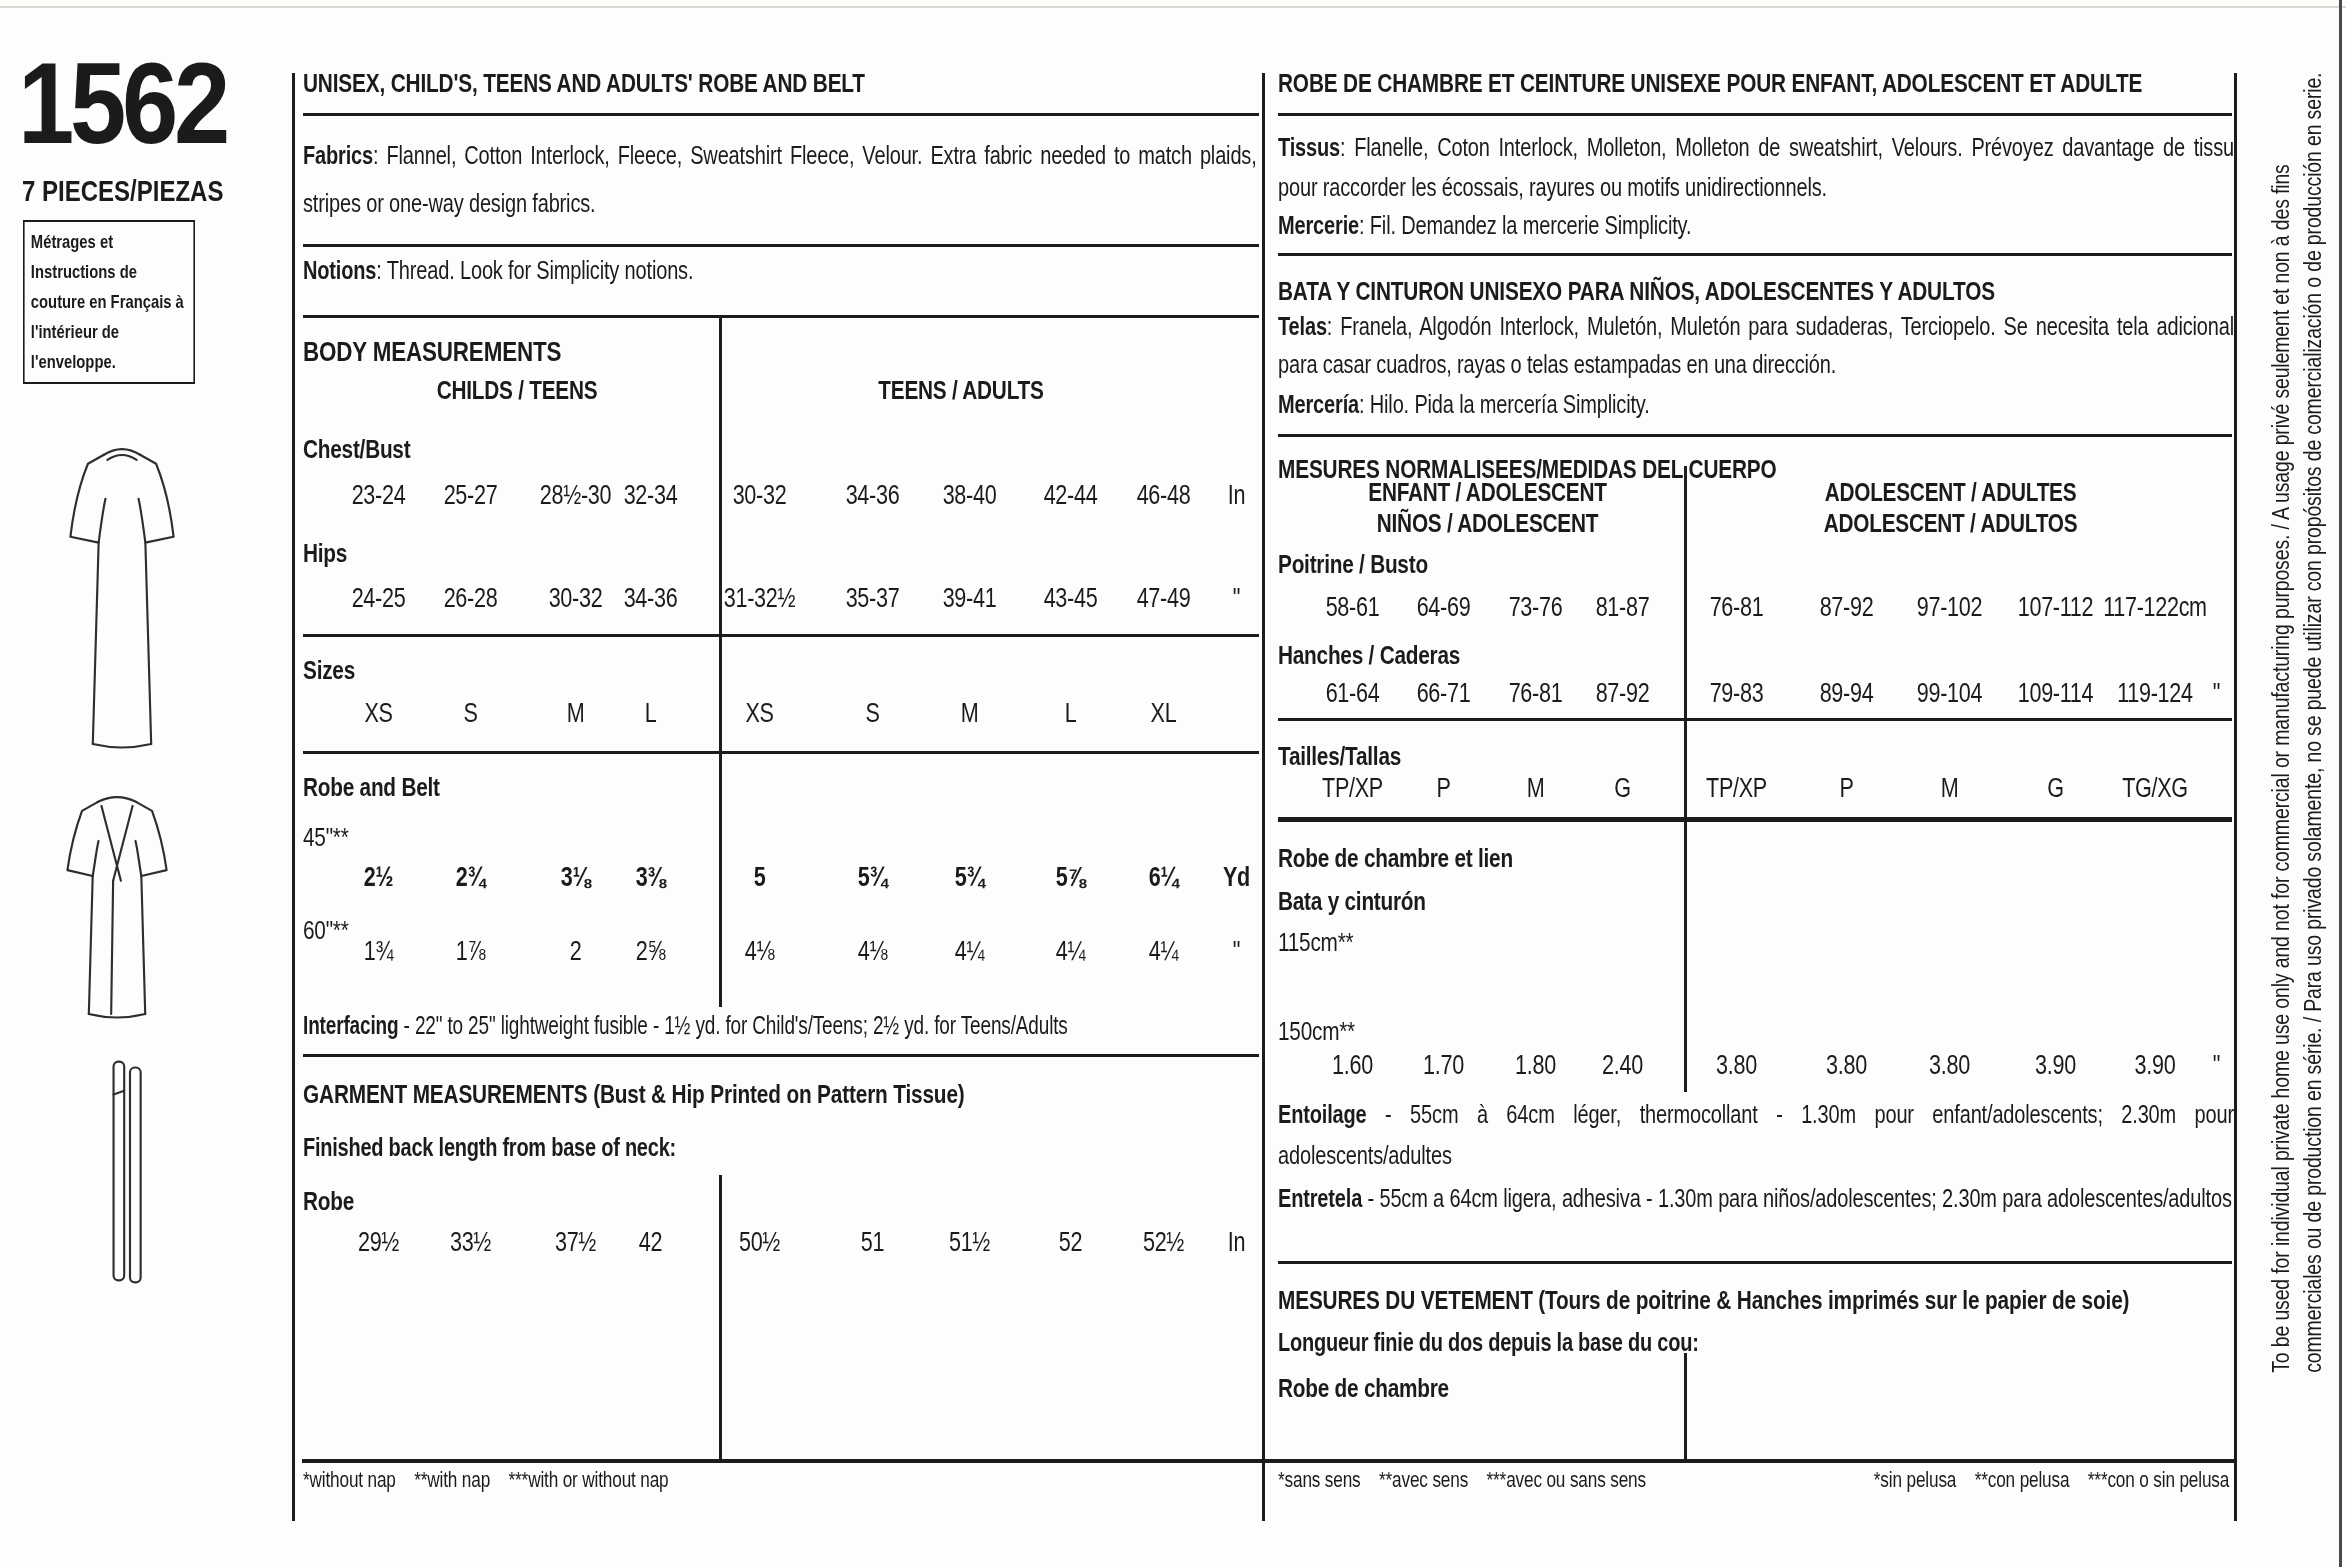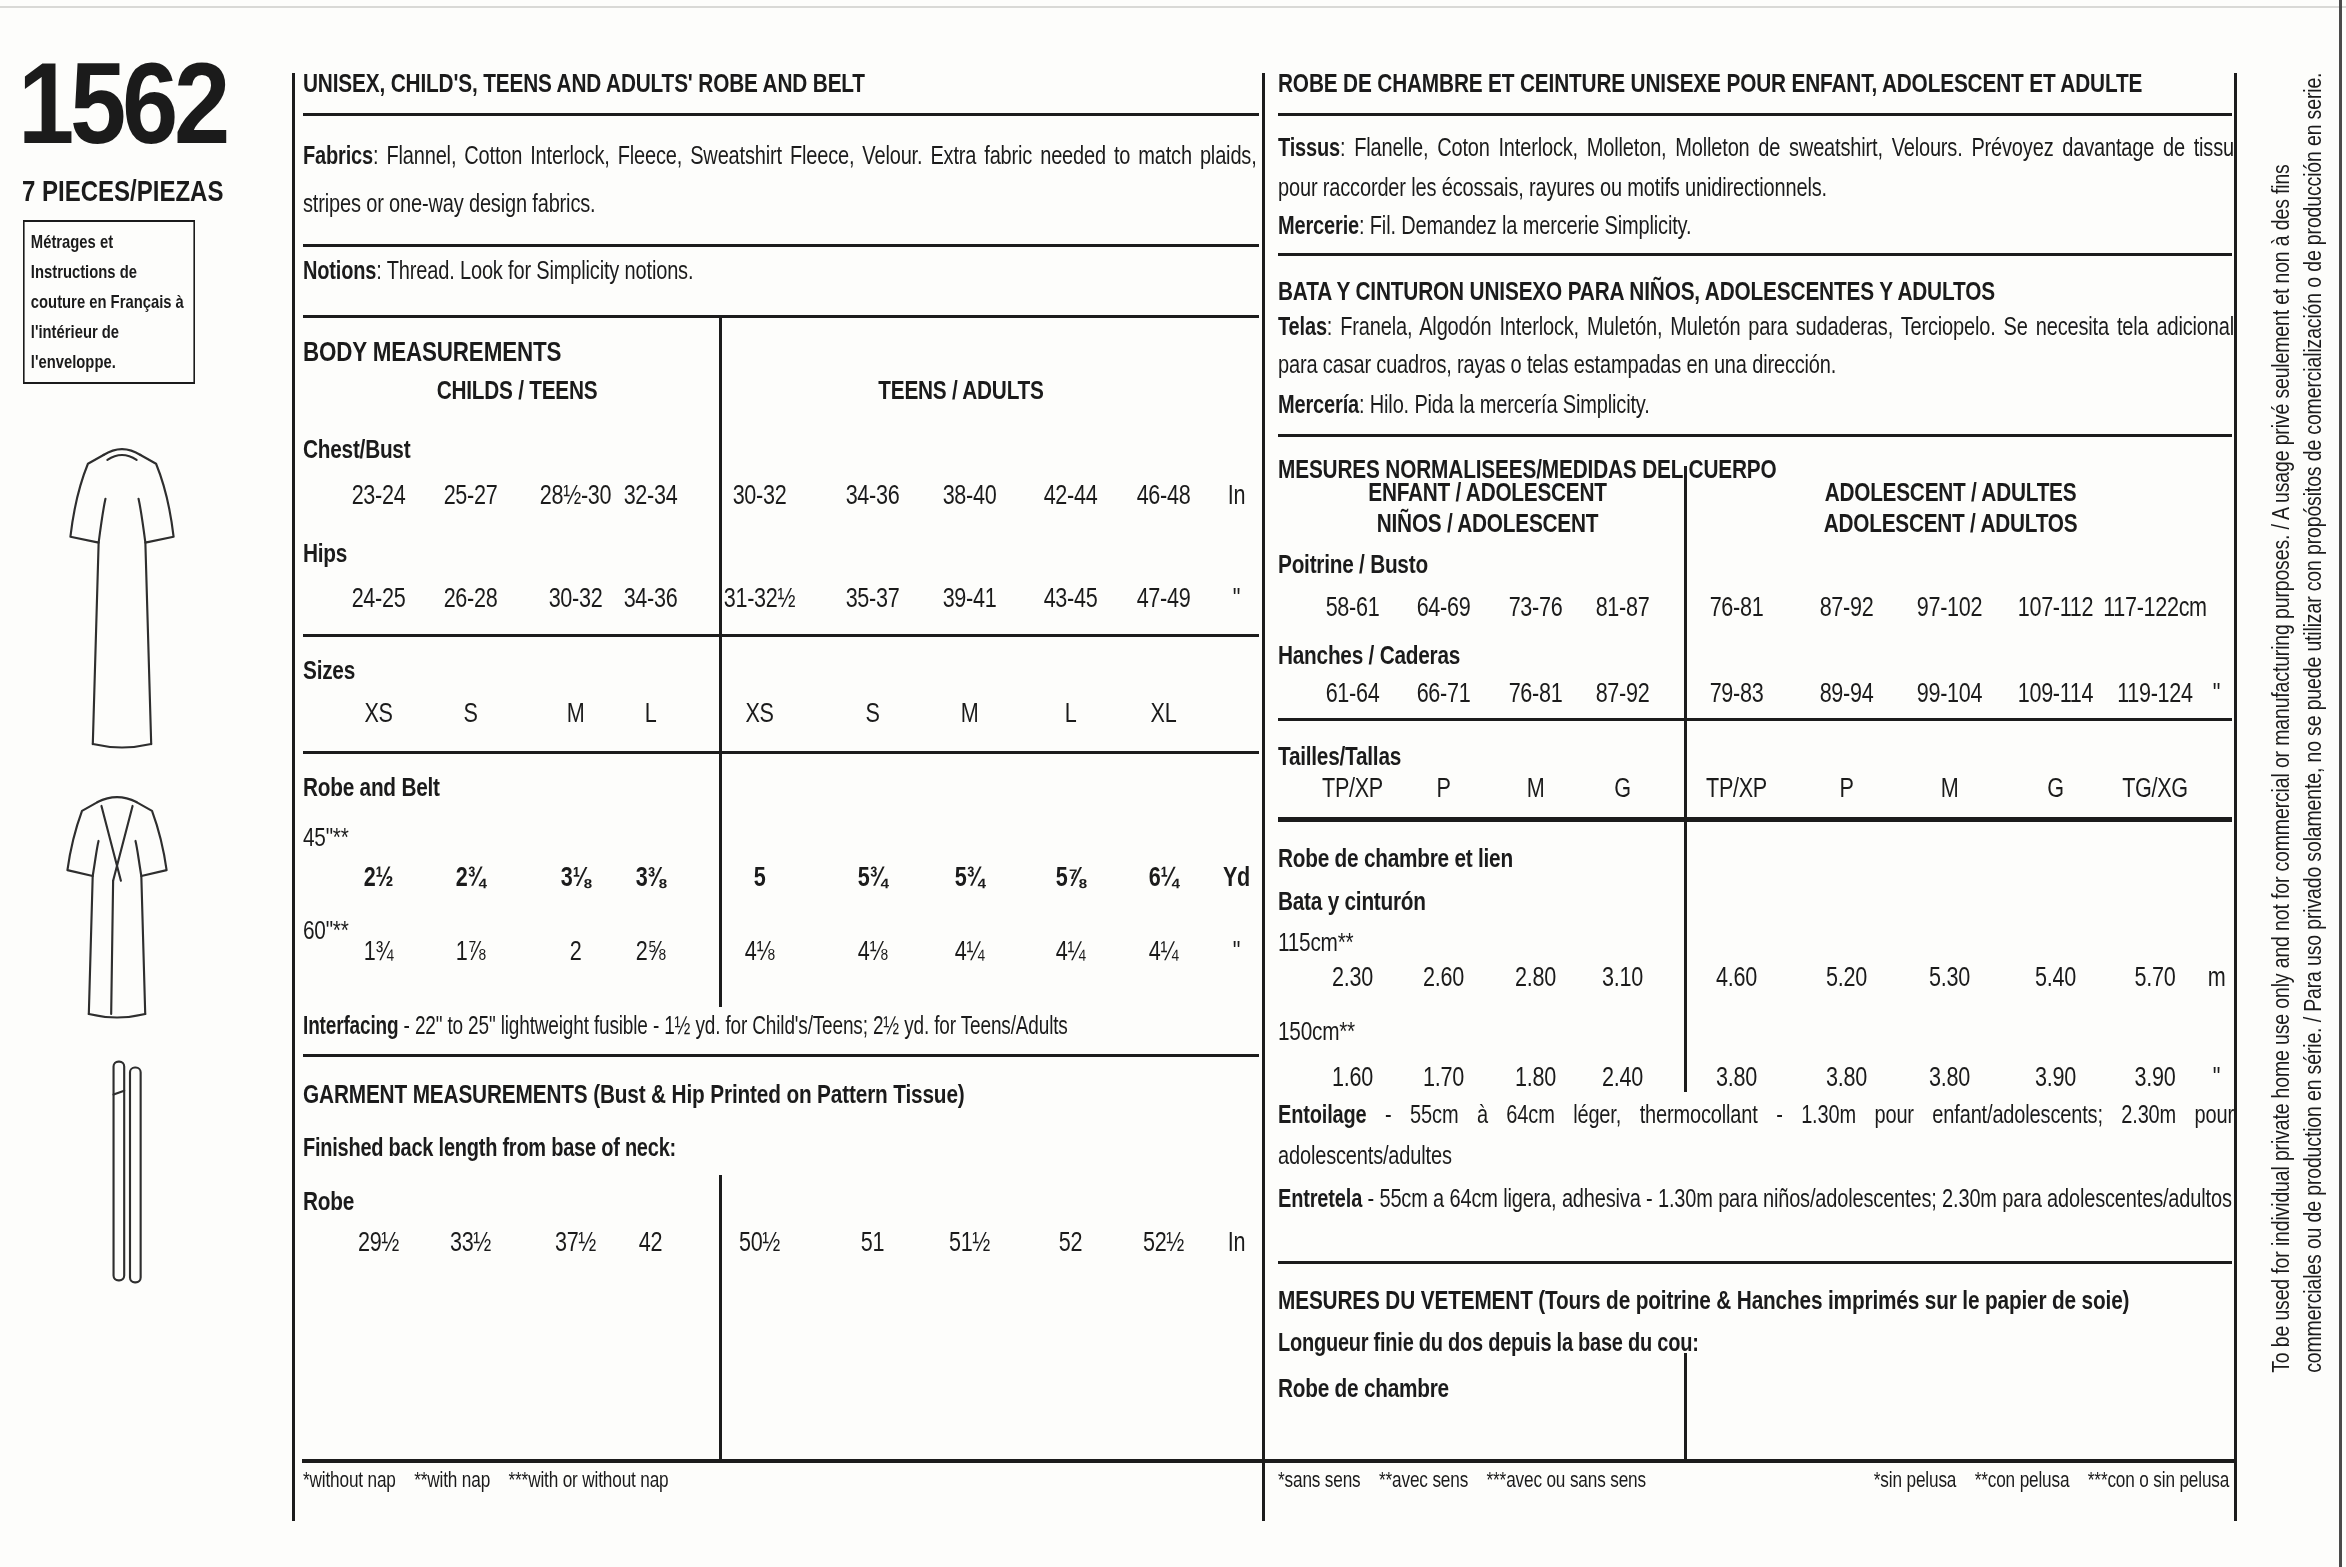--- a/index.html
+++ b/index.html
@@ -268,34 +268,22 @@
       <div class="cell fc6">M</div>
       <div class="cell fc7">G</div>
       <div class="cell fc8">TG/XG</div>
       <div class="cell fc9"></div>
     </div>
 
     <div class="hline" style="left:9.8px;top:817px;width:954px;height:4.9px;"></div>
     <div class="lbl" style="top:843px;">Robe de chambre et lien</div>
     <div class="lbl" style="top:886px;">Bata y cinturón</div>
     <div class="sublbl" style="top:927px;">115cm**</div>
-    <div class="row" style="top:962px;">
-      <div class="cell fc0">2.30</div>
-      <div class="cell fc1">2.60</div>
-      <div class="cell fc2">2.80</div>
-      <div class="cell fc3">3.10</div>
-      <div class="cell fc4">4.60</div>
-      <div class="cell fc5">5.20</div>
-      <div class="cell fc6">5.30</div>
-      <div class="cell fc7">5.40</div>
-      <div class="cell fc8">5.70</div>
-      <div class="cell fc9">m</div>
-    </div>
     <div class="sublbl" style="top:1016px;">150cm**</div>
-    <div class="row" style="top:1050px;margin-top:12px;">
+    <div class="row" style="top:1050px;">
       <div class="cell fc0">1.60</div>
       <div class="cell fc1">1.70</div>
       <div class="cell fc2">1.80</div>
       <div class="cell fc3">2.40</div>
       <div class="cell fc4">3.80</div>
       <div class="cell fc5">3.80</div>
       <div class="cell fc6">3.80</div>
       <div class="cell fc7">3.90</div>
       <div class="cell fc8">3.90</div>
       <div class="cell fc9">"</div>

